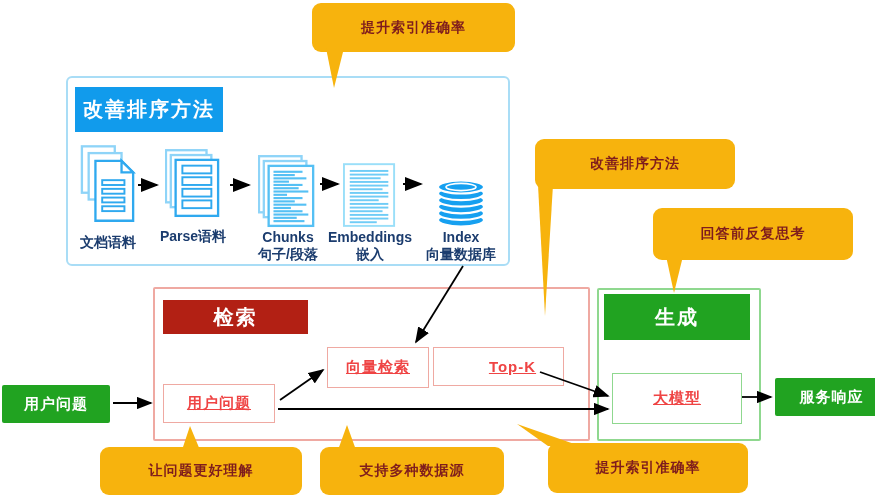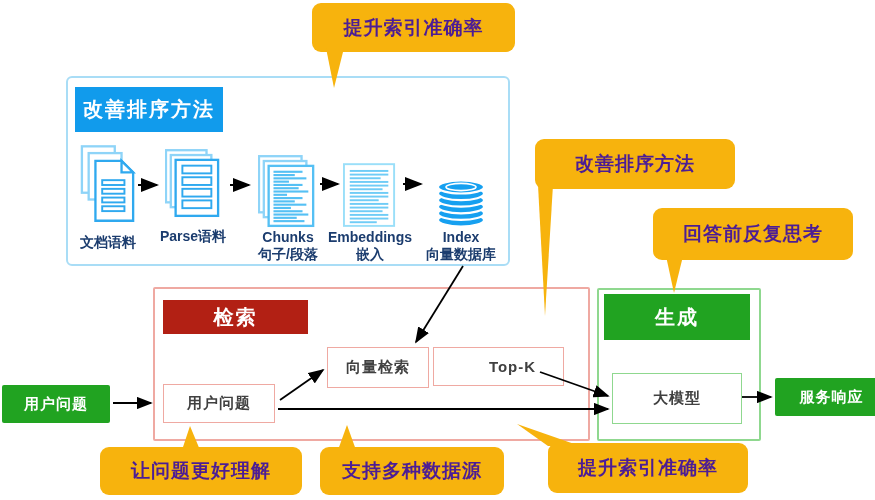--- a/index.html
+++ b/index.html
@@ -5,38 +5,38 @@
   html,body{margin:0;padding:0;background:#fff;}
   #canvas{
     position:relative;width:875px;height:500px;background:#fff;overflow:hidden;
     font-family:"Liberation Sans","DejaVu Sans",sans-serif;
   }
   .callout{
     position:absolute;z-index:40;
     background:var(--c-orange,#F7B30D);
     border-radius:9px;
     display:flex;align-items:center;justify-content:center;
-    font-weight:bold;font-size:19px;color:#4c1d95;
+    font-weight:bold;font-size:14px;color:#7f1d1d;
     letter-spacing:1px;
   }
   .container-box{position:absolute;background:#fff;z-index:10;}
   .storage{border:2px solid var(--c-light_blue_border,#A9DDF6);border-radius:6px;}
   .retrieval{border:2px solid var(--c-salmon_border,#EFA9A2);border-radius:2px;}
   .generation{border:2px solid var(--c-light_green_border,#8FD88F);border-radius:2px;}
   .hdr{
     position:absolute;display:flex;align-items:center;justify-content:center;
     color:#fff;font-weight:bold;font-size:20px;letter-spacing:2px;z-index:12;
   }
   .hdr-blue{background:var(--c-blue,#119BEC);}
   .hdr-red{background:var(--c-red,#B22014);}
   .hdr-green{background:var(--c-green,#21A321);}
   .small-box{
     position:absolute;background:#fff;z-index:12;
     display:flex;align-items:center;justify-content:center;
-    font-weight:bold;font-size:15px;color:#404040;letter-spacing:1px;
+    font-weight:bold;font-size:15px;color:#ef4444;letter-spacing:1px;text-decoration:underline;
   }
   .red-border{border:1.5px solid var(--c-salmon_border,#F0A49B);}
   .green-border{border:1.5px solid var(--c-light_green_border,#8FD88F);}
   .io-box{
     position:absolute;z-index:12;background:var(--c-green,#21A321);border-radius:2px;
     display:flex;align-items:center;justify-content:center;
     color:#fff;font-weight:bold;font-size:15px;letter-spacing:1px;
   }
   .step{position:absolute;z-index:12;display:flex;flex-direction:column;align-items:center;}
   .icon-box{height:82px;display:flex;align-items:flex-end;justify-content:center;}

